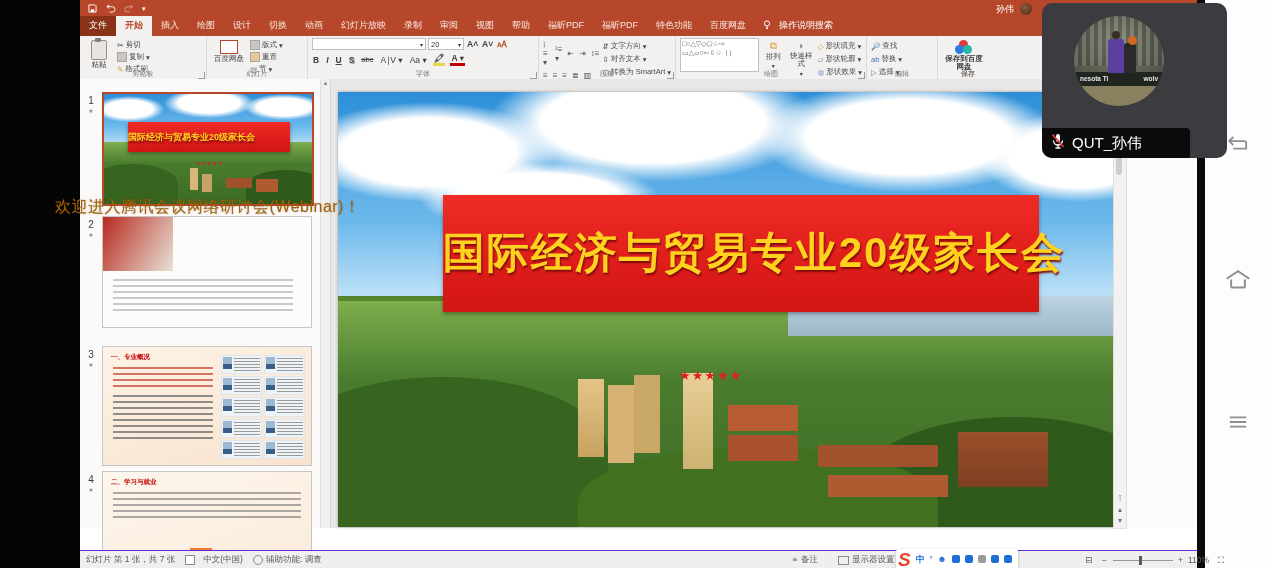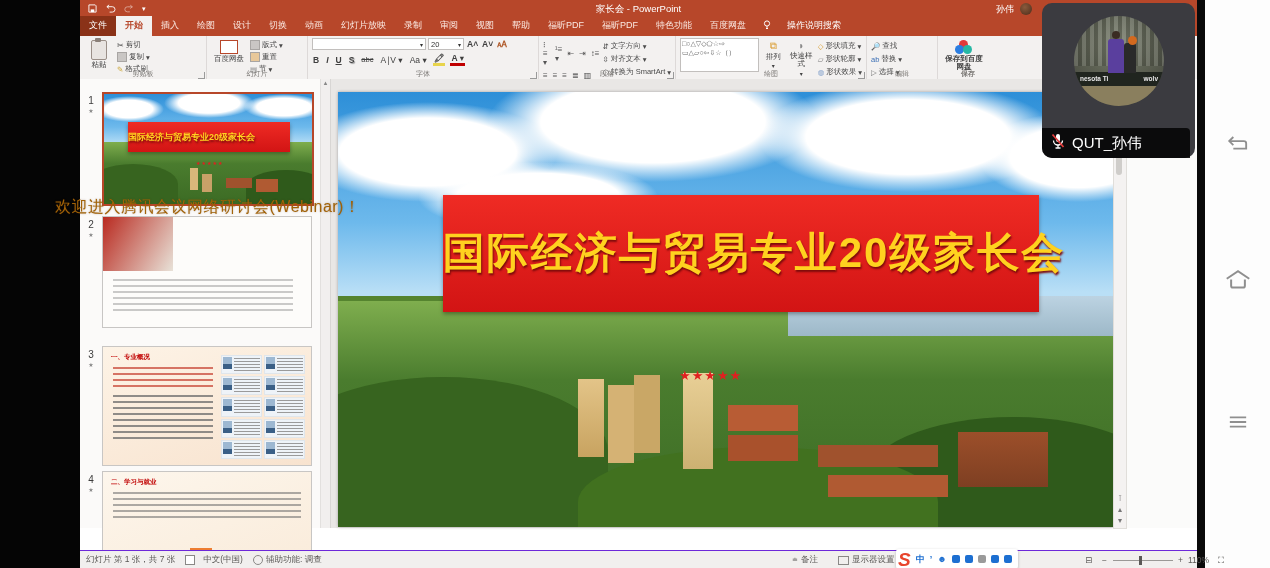--- a/index.html
+++ b/index.html
@@ -20,21 +20,21 @@
             display:flex;align-items:center;color:#fff;font-size:9px;}
   .qat{display:flex;align-items:center;gap:8px;padding-left:8px;width:110px;}
   .tb-title{position:absolute;left:0;right:0;text-align:center;font-size:9.5px;color:#fff;}
   .tb-right{position:absolute;right:165px;top:0;height:18px;display:flex;align-items:center;gap:6px;}
   .tb-avatar{width:12px;height:12px;border-radius:50%;background:radial-gradient(circle at 40% 35%,#8a5a3c,#4a2c1a);}
 
   .tabsrow{position:absolute;left:0;top:18px;width:1117px;height:18px;background:#b7472a;
            display:flex;align-items:flex-end;color:#f6d9cf;font-size:9px;}
   .tab{padding:3px 9px 4px 9px;white-space:nowrap;color:#fbe9e2;}
   .tab.active{background:#f3f1f0;color:#b7472a;font-weight:bold;}
-  .tab-search{display:flex;align-items:center;gap:16px;color:#fff;padding:3px 8px 4px 8px;}
+  .tab-search{display:flex;align-items:center;gap:8px;color:#fff;padding:3px 8px 4px 8px;}
 
   .ribbon{position:absolute;left:0;top:36px;width:1117px;height:43px;background:#f3f1f0;
           border-bottom:1px solid #d3d1d0;display:flex;font-size:8px;color:#444;}
   .grp{position:relative;height:42px;border-right:1px solid #ddd9d8;padding:2px 4px 0 4px;display:flex;gap:3px;}
   .grp-label{position:absolute;bottom:1px;left:0;right:0;text-align:center;font-size:7px;color:#7a7774;}
   .bigbtn{display:flex;flex-direction:column;align-items:center;justify-content:flex-start;width:30px;gap:1px;padding-top:2px;}
   .bigbtn .lbl{font-size:7.5px;text-align:center;line-height:1.1;}
   .stack{display:flex;flex-direction:column;justify-content:flex-start;gap:2px;padding-top:2px;}
   .smallbtn{display:flex;align-items:center;gap:2px;font-size:7.5px;white-space:nowrap;color:#4a4a4a;}
   .mini-ic{display:inline-block;width:8px;height:8px;background:#c9c6c4;border:1px solid #a8a5a3;}
@@ -101,21 +101,21 @@
   .zoomtrack{width:60px;height:1px;background:#9a9896;position:relative;}
   .zoomthumb{position:absolute;left:26px;top:-4px;width:3px;height:9px;background:#5a5856;}
   .sogou{position:absolute;left:816px;top:-2px;height:20px;display:flex;align-items:center;gap:5px;background:#fff;
          border-radius:3px;box-shadow:0 1px 3px rgba(0,0,0,.25);padding:0 6px 0 2px;}
   .sogou .slogo{font-size:19px;font-weight:900;color:#e8442c;font-style:italic;line-height:1;}
   .sogou .sic{color:#1d6fd1;font-size:9px;font-weight:bold;}
   .sogou .sq{width:8px;height:8px;border-radius:2px;background:#1d6fd1;display:inline-block;}
   .sogou .sq.gray{background:#9a9a9a;}
 
   
-  .webcam{position:absolute;left:1042px;top:3px;width:153px;height:155px;background:#3b3b40;border-radius:10px;}
+  .webcam{position:absolute;left:1042px;top:3px;width:153px;height:155px;background:#3b3b40;border-radius:10px;padding-left:32px;}
   .wc-avatar{position:absolute;left:32px;top:13px;width:90px;height:90px;border-radius:50%;overflow:hidden;
              background:radial-gradient(circle at 50% 30%,#7c8170 0%,#5d6153 45%,#3e4038 100%);}
   .wc-crowd{position:absolute;inset:0;background:repeating-linear-gradient(90deg,rgba(255,255,255,.12) 0 4px,rgba(0,0,0,.15) 4px 8px);height:55%;}
   .wc-board{position:absolute;left:0;right:0;top:62%;height:16%;background:#20251f;display:flex;justify-content:space-between;align-items:center;padding:0 6px;}
   .wc-board span{color:#e8e8e8;font-size:6.5px;font-weight:bold;}
   .wc-floor{position:absolute;left:0;right:0;bottom:0;height:22%;background:#8a7f5e;}
   .wc-player{position:absolute;left:38%;top:26%;width:16px;height:34px;background:#5a3f9e;border-radius:3px 3px 0 0;}
   .wc-player:before{content:"";position:absolute;left:4px;top:-8px;width:8px;height:8px;border-radius:50%;background:#3a2c22;}
   .wc-ref{position:absolute;left:56%;top:30%;width:12px;height:30px;background:#2a2a2a;border-radius:3px 3px 0 0;}
   .wc-ball{position:absolute;left:60%;top:22%;width:9px;height:9px;border-radius:50%;background:#d3691e;}
@@ -180,21 +180,20 @@
             </svg>
         </span>
         <span style="opacity:.55;">
           <svg width="10" height="9" viewBox="0 0 12 10" fill="none" stroke="#fff">
               <path d="M10 3H4a3 3 0 0 0 0 6h3"></path>
               <path d="M7.5 1 10 3 7.5 5"></path>
             </svg>
         </span>
         <span style="font-size:7px;color:#fff;">▾</span>
       </div>
-      <div class="tb-title">家长会 - PowerPoint</div>
       <div class="tb-right">
         <span>孙伟</span>
         <span class="tb-avatar"></span>
       </div>
     </div>
 
     <div class="tabsrow">
       <span class="tab" style="background:#8a3218;color:#fff;">文件</span>
       <span class="tab active">开始</span>
       <span class="tab">插入</span>

